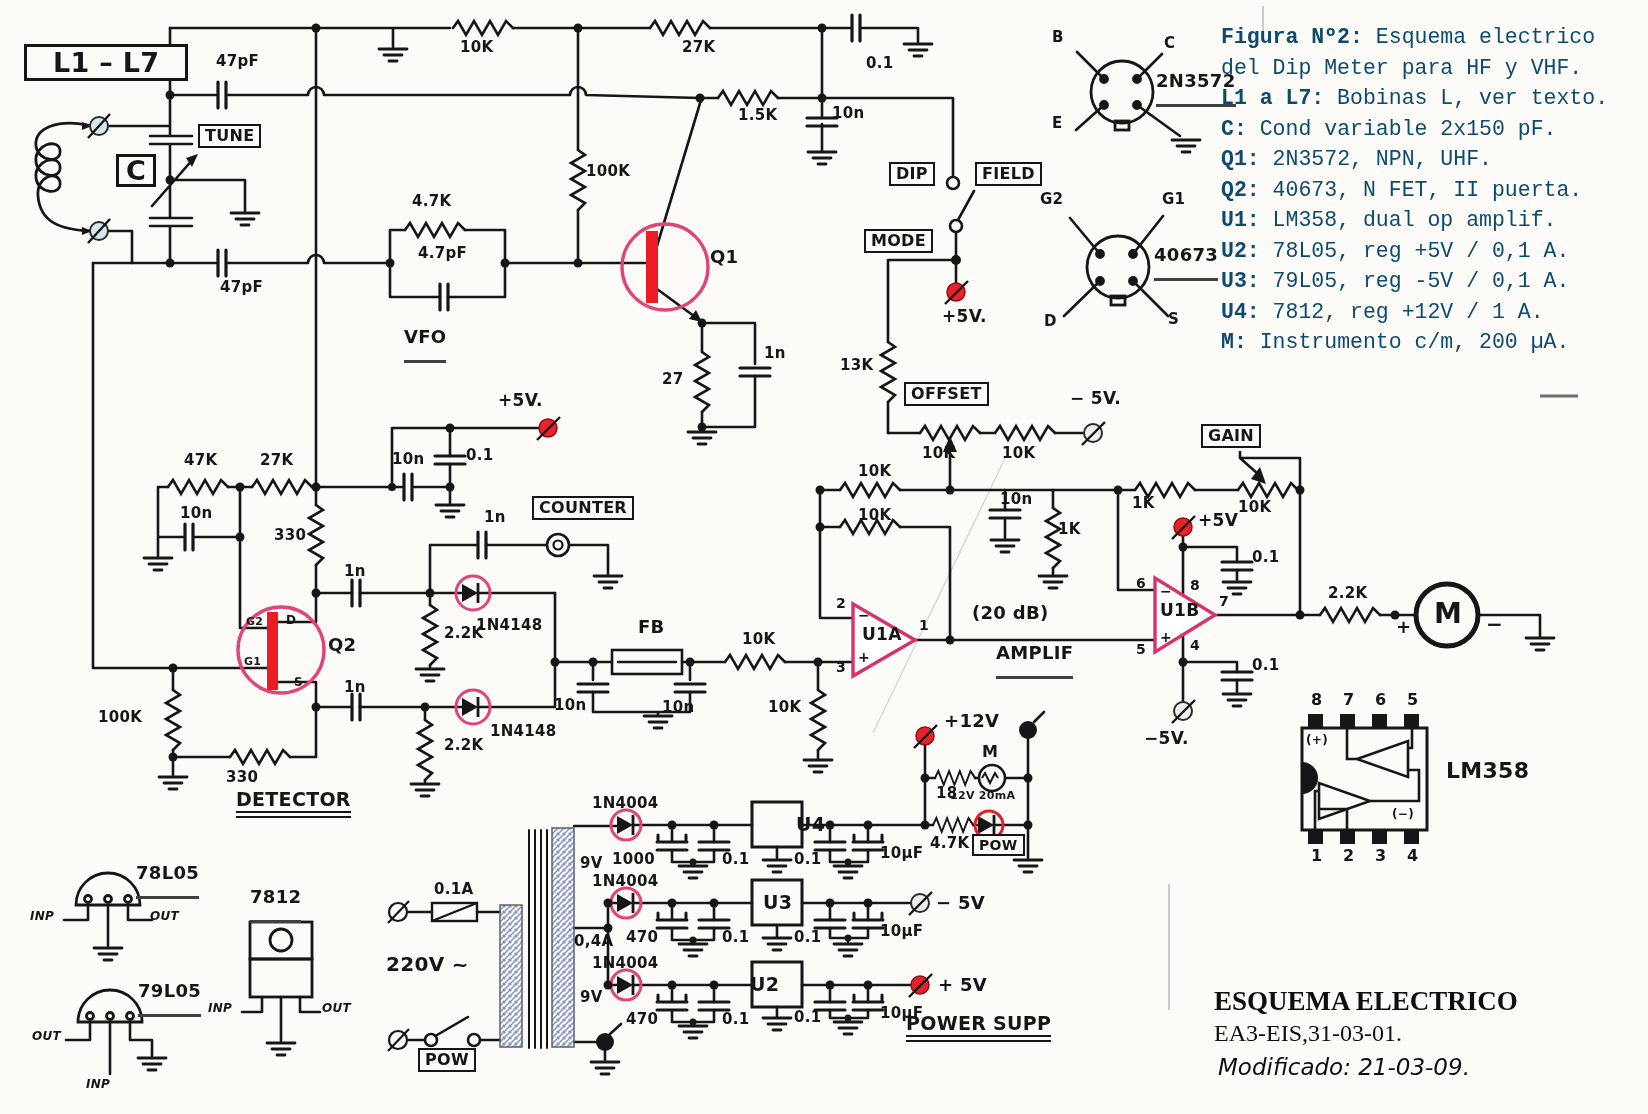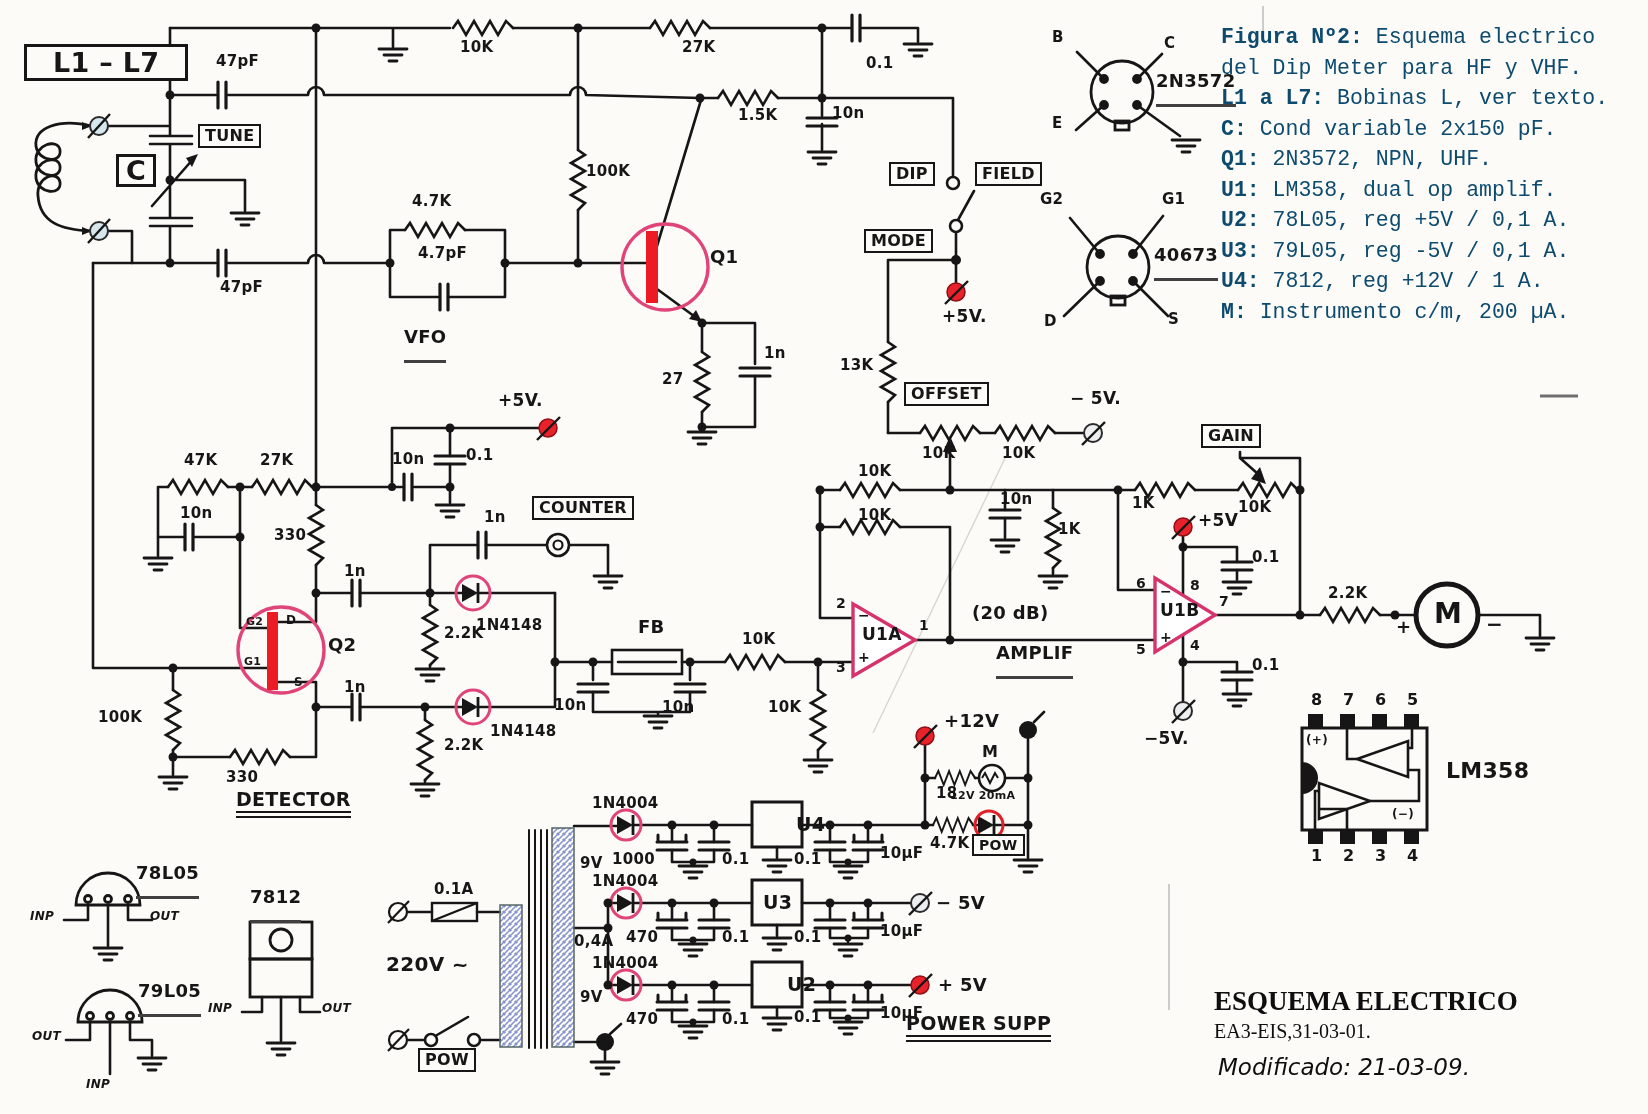--- a/index.html
+++ b/index.html
@@ -567,21 +567,21 @@
 <div class="L" style="left:626px;top:930px">470</div>
 <div class="L" style="left:722px;top:930px">0.1</div>
 <div class="L" style="left:794px;top:930px">0.1</div>
 <div class="L" style="left:880px;top:924px">10µF</div>
 <div class="L" style="left:626px;top:1012px">470</div>
 <div class="L" style="left:722px;top:1012px">0.1</div>
 <div class="L" style="left:794px;top:1010px">0.1</div>
 <div class="L" style="left:880px;top:1006px">10µF</div>
 <div class="L b7 f19" style="left:796px;top:815px">U4</div>
 <div class="L b7 f19" style="left:763px;top:893px">U3</div>
-<div class="L b7 f19" style="left:787px;top:975px">U2</div>
+<div class="L b7 f19" style="left:750px;top:975px">U2</div>
 <div class="L f18" style="left:936px;top:894px">− 5V</div>
 <div class="L f18" style="left:938px;top:976px">+ 5V</div>
 <div class="L dund" style="left:906px;top:1014px">POWER SUPP</div>
 
 <div class="L und f19" style="left:136px;top:864px">78L05</div>
 <div class="L it" style="left:30px;top:910px">INP</div>
 <div class="L it" style="left:150px;top:910px">OUT</div>
 <div class="L und f19" style="left:138px;top:982px">79L05</div>
 <div class="L it" style="left:32px;top:1030px">OUT</div>
 <div class="L it" style="left:86px;top:1078px">INP</div>
@@ -600,24 +600,25 @@
 <div class="L f12 b7" style="left:1306px;top:734px">(+)</div>
 <div class="L f12 b7" style="left:1392px;top:808px">(−)</div>
 <div class="L b7 f22" style="left:1446px;top:760px">LM358</div>
 
 <div class="leg">
   <div><b>Figura Nº2:</b><span> Esquema electrico</span></div>
   <div><b></b><span>del Dip Meter para HF y VHF.</span></div>
   <div><b>L1 a L7:</b><span> Bobinas L, ver texto.</span></div>
   <div><b>C:</b><span> Cond variable 2x150 pF.</span></div>
   <div><b>Q1:</b><span> 2N3572, NPN, UHF.</span></div>
+  <div><b>Q2:</b><span> 40673, N FET, II puerta.</span></div>
   <div><b>U1:</b><span> LM358, dual op amplif.</span></div>
   <div><b>U2:</b><span> 78L05, reg +5V / 0,1 A.</span></div>
   <div><b>U3:</b><span> 79L05, reg -5V / 0,1 A.</span></div>
   <div><b>U4:</b><span> 7812, reg +12V / 1 A.</span></div>
   <div><b>M:</b><span> Instrumento c/m, 200 µA.</span></div>
 </div>
 
 <div class="tb" style="left:1214px;top:986px;font-size:27px;font-weight:700">ESQUEMA ELECTRICO</div>
-<div class="tb" style="left:1214px;top:1020px;font-size:20px">EA3-EIS,31-03-01.</div>
+<div class="tb" style="left:1214px;top:1020px;font-size:24px">EA3-EIS,31-03-01.</div>
 <div class="tb hand" style="left:1218px;top:1054px;font-size:23px">Modificado: 21-03-09.</div>
 
 </div>
 
 </body></html>

